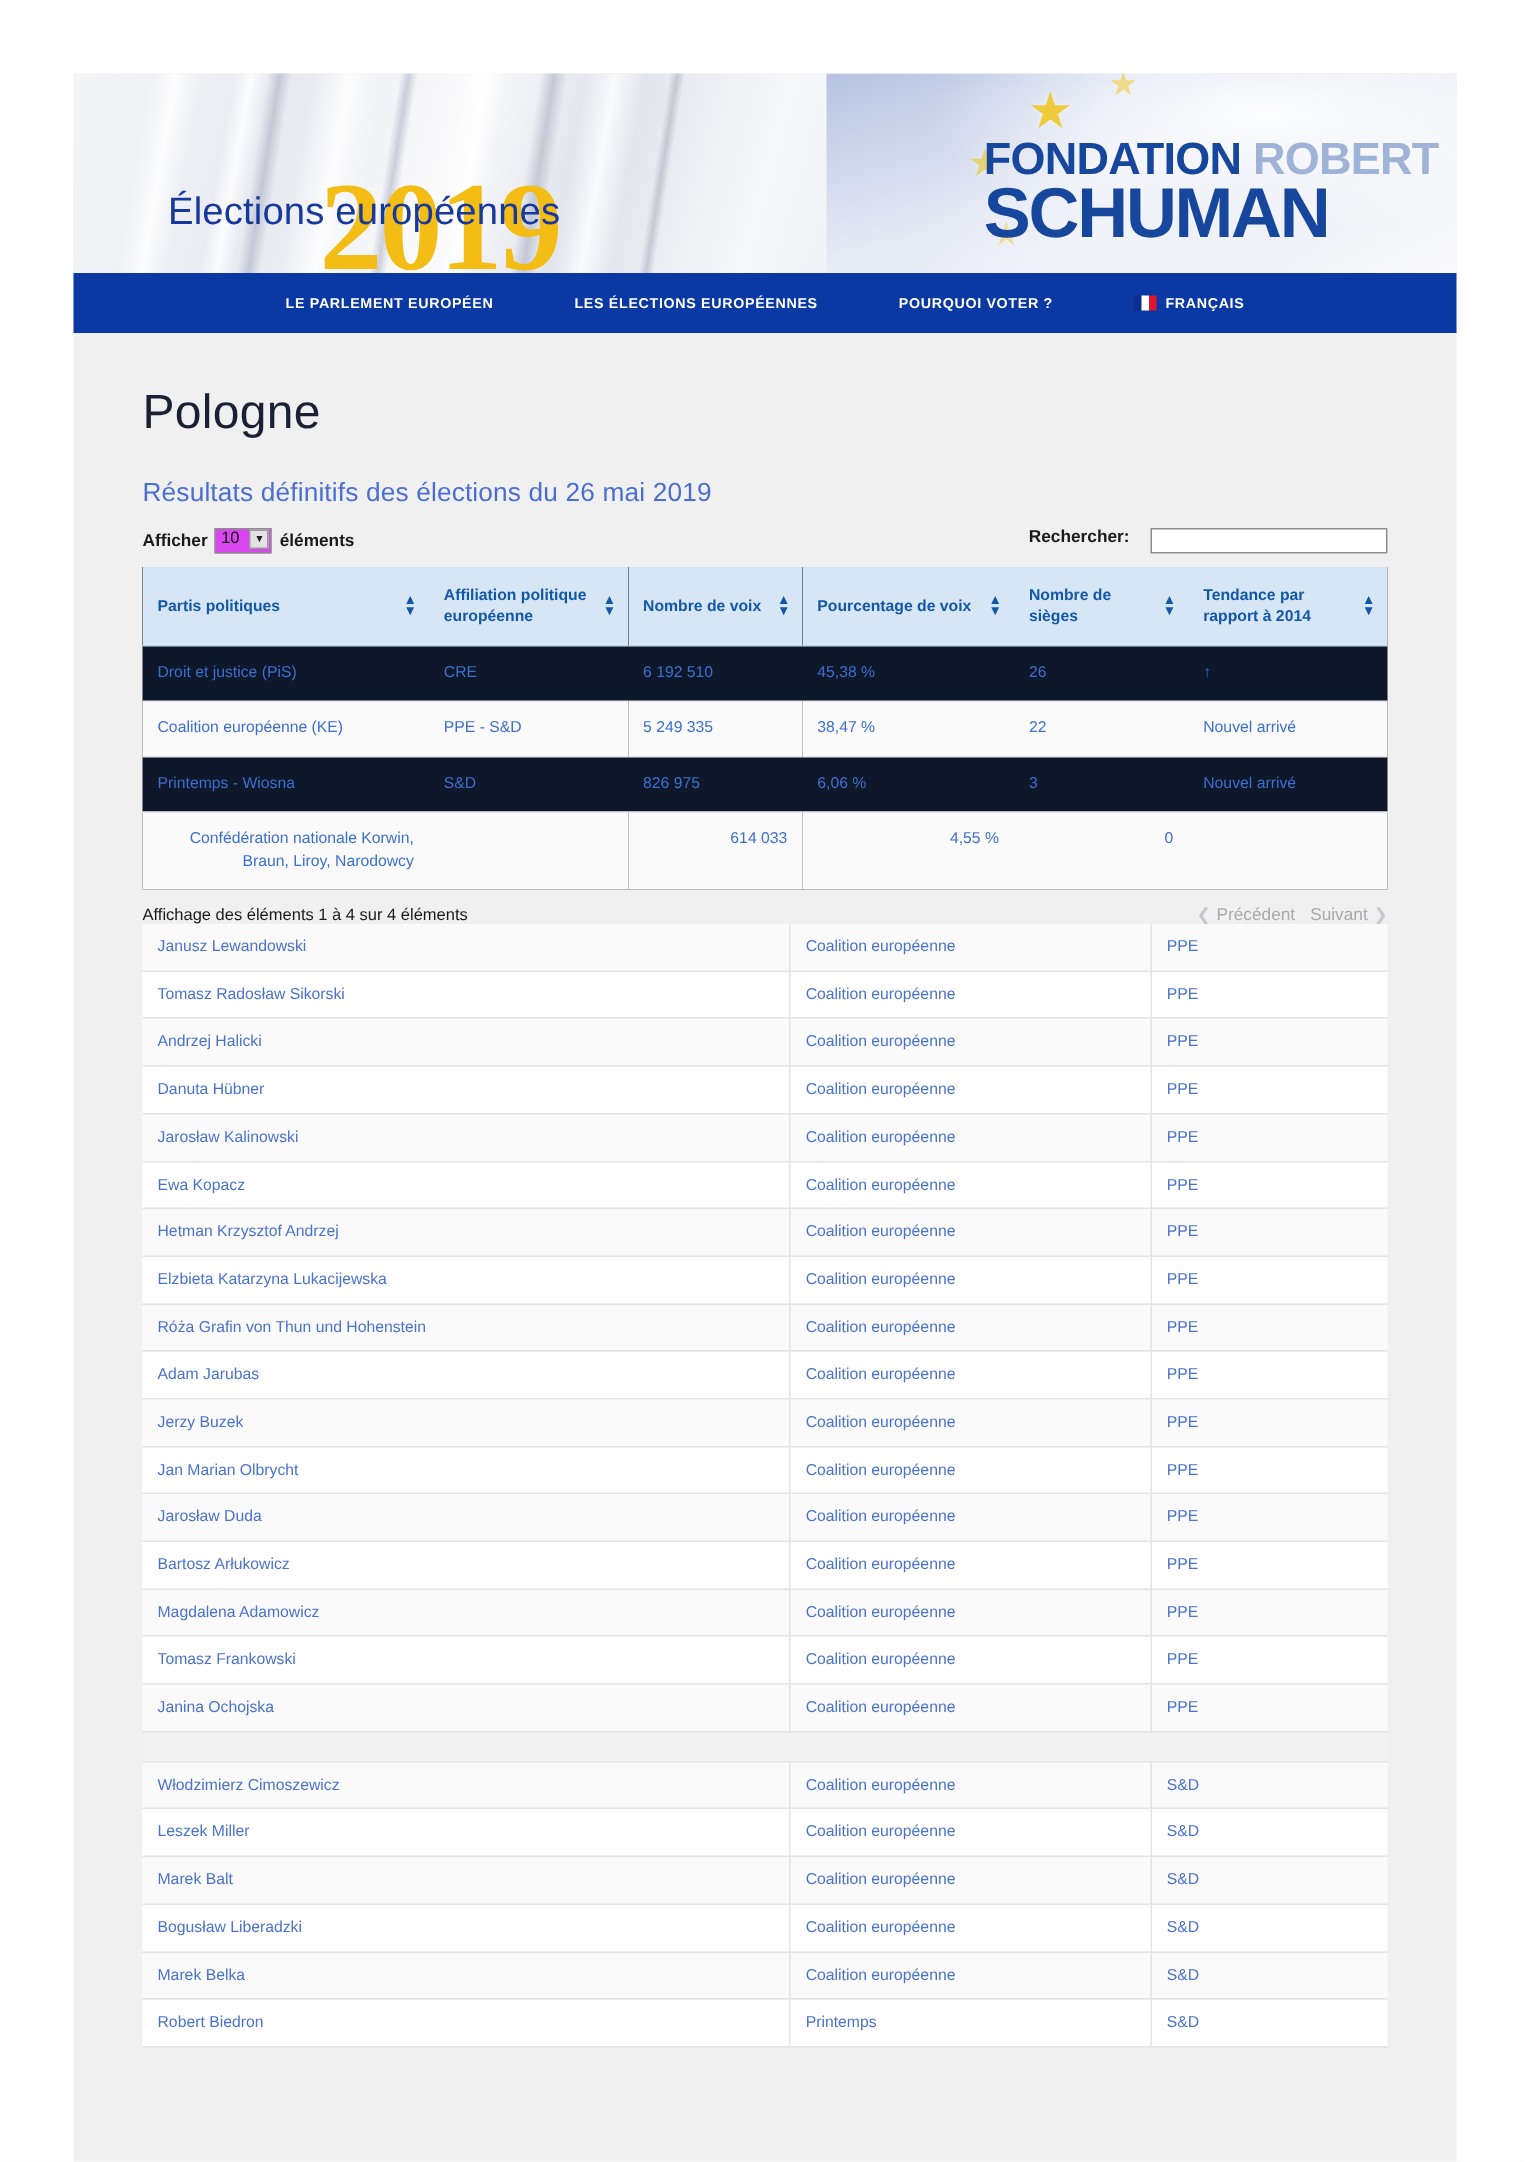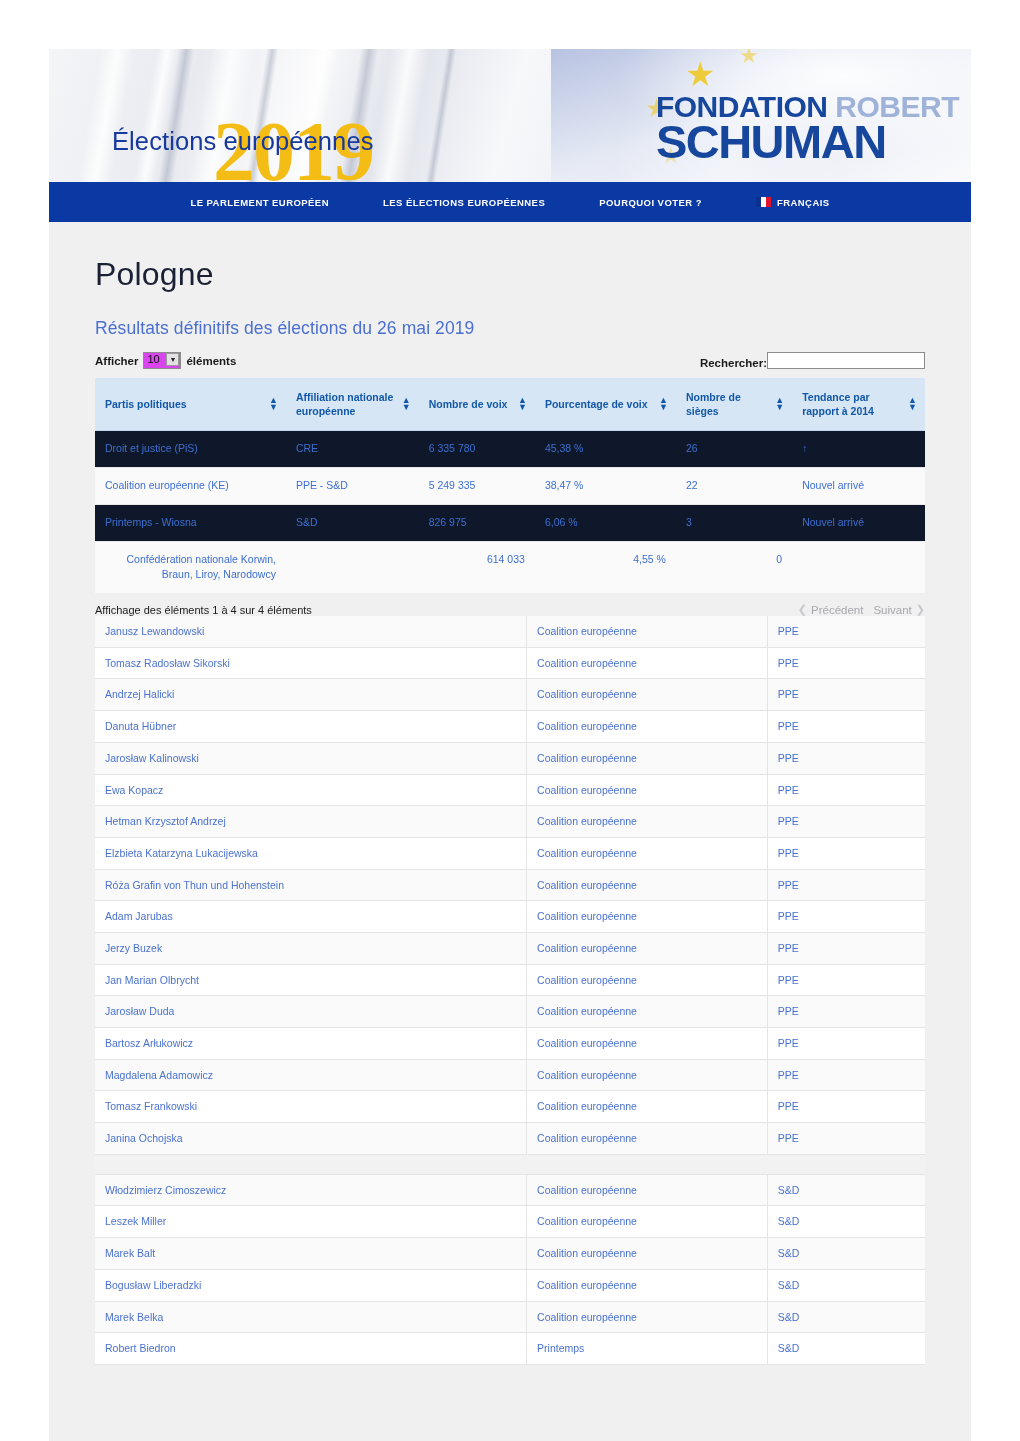--- a/index.html
+++ b/index.html
@@ -89,21 +89,21 @@
   .dt-length { font-size: 11.5px; color: #1a1a1a; font-weight: 700; display: flex; align-items: center; gap: 5px; }
   .dt-select {
     display: inline-flex; justify-content: space-between;
     width: 38px; height: 17px; background: #d946ef; border: 1px solid #8c8c8c;
     font-size: 11px; color: #111; padding: 0 1px 0 3px; font-weight: 400;
   }
   .dt-select .caret {
     width: 13px; height: 13px; background: #e2e2e2; border: 1px solid #9a9a9a;
     display: inline-flex; align-items: center; justify-content: center; font-size: 7px; color: #222;
   }
-  .dt-filter { font-size: 11.5px; color: #1a1a1a; font-weight: 700; display: flex; align-items: flex-end; gap: 0; }
+  .dt-filter { font-size: 11.5px; color: #1a1a1a; font-weight: 700; display: flex; align-items: flex-start; gap: 14px; }
   .dt-filter input {
     width: 158px; height: 17px; border: 1px solid #8c8c8c; background: #fff;
     font-family: "Liberation Sans", sans-serif; font-size: 11px; padding: 0 3px; color: #111;
   }
 
   
   table.results { width: 100%; border-collapse: collapse; margin-top: 9px; background: #0f172a; }
   table.results thead th {
     background: #d6e6f5; color: #1358a8; font-size: 10.5px; font-weight: 700;
     text-align: left; padding: 12px 22px 12px 10px; vertical-align: middle;
@@ -214,32 +214,32 @@
         <label class="dt-filter">
           <span>Rechercher:</span>
           <input type="text" value="" style="">
         </label>
       </div>
 
       <table class="results">
         <thead>
           <tr>
             <th style="width:23%"><span>Partis politiques</span><span class="sortic">▲<br>▼</span></th>
-            <th style="width:16%"><span>Affiliation nationale européenne</span><span class="sortic">▲<br>▼</span></th>
+            <th style="width:16%"><span>Affiliation politique européenne</span><span class="sortic">▲<br>▼</span></th>
             <th style="width:14%"><span>Nombre de voix</span><span class="sortic">▲<br>▼</span></th>
             <th style="width:17%"><span>Pourcentage de voix</span><span class="sortic">▲<br>▼</span></th>
             <th style="width:14%"><span>Nombre de sièges</span><span class="sortic">▲<br>▼</span></th>
             <th style="width:16%"><span>Tendance par rapport à 2014</span><span class="sortic">▲<br>▼</span></th>
           </tr>
         </thead>
         <tbody>
           <tr>
             <td>Droit et justice (PiS)</td>
             <td>CRE</td>
-            <td>6 335 780</td>
+            <td>6 192 510</td>
             <td>45,38 %</td>
             <td>26</td>
             <td class="trend-up">↑</td>
           </tr>
           <tr>
             <td>Coalition européenne (KE)</td>
             <td>PPE - S&amp;D</td>
             <td>5 249 335</td>
             <td>38,47 %</td>
             <td>22</td>

